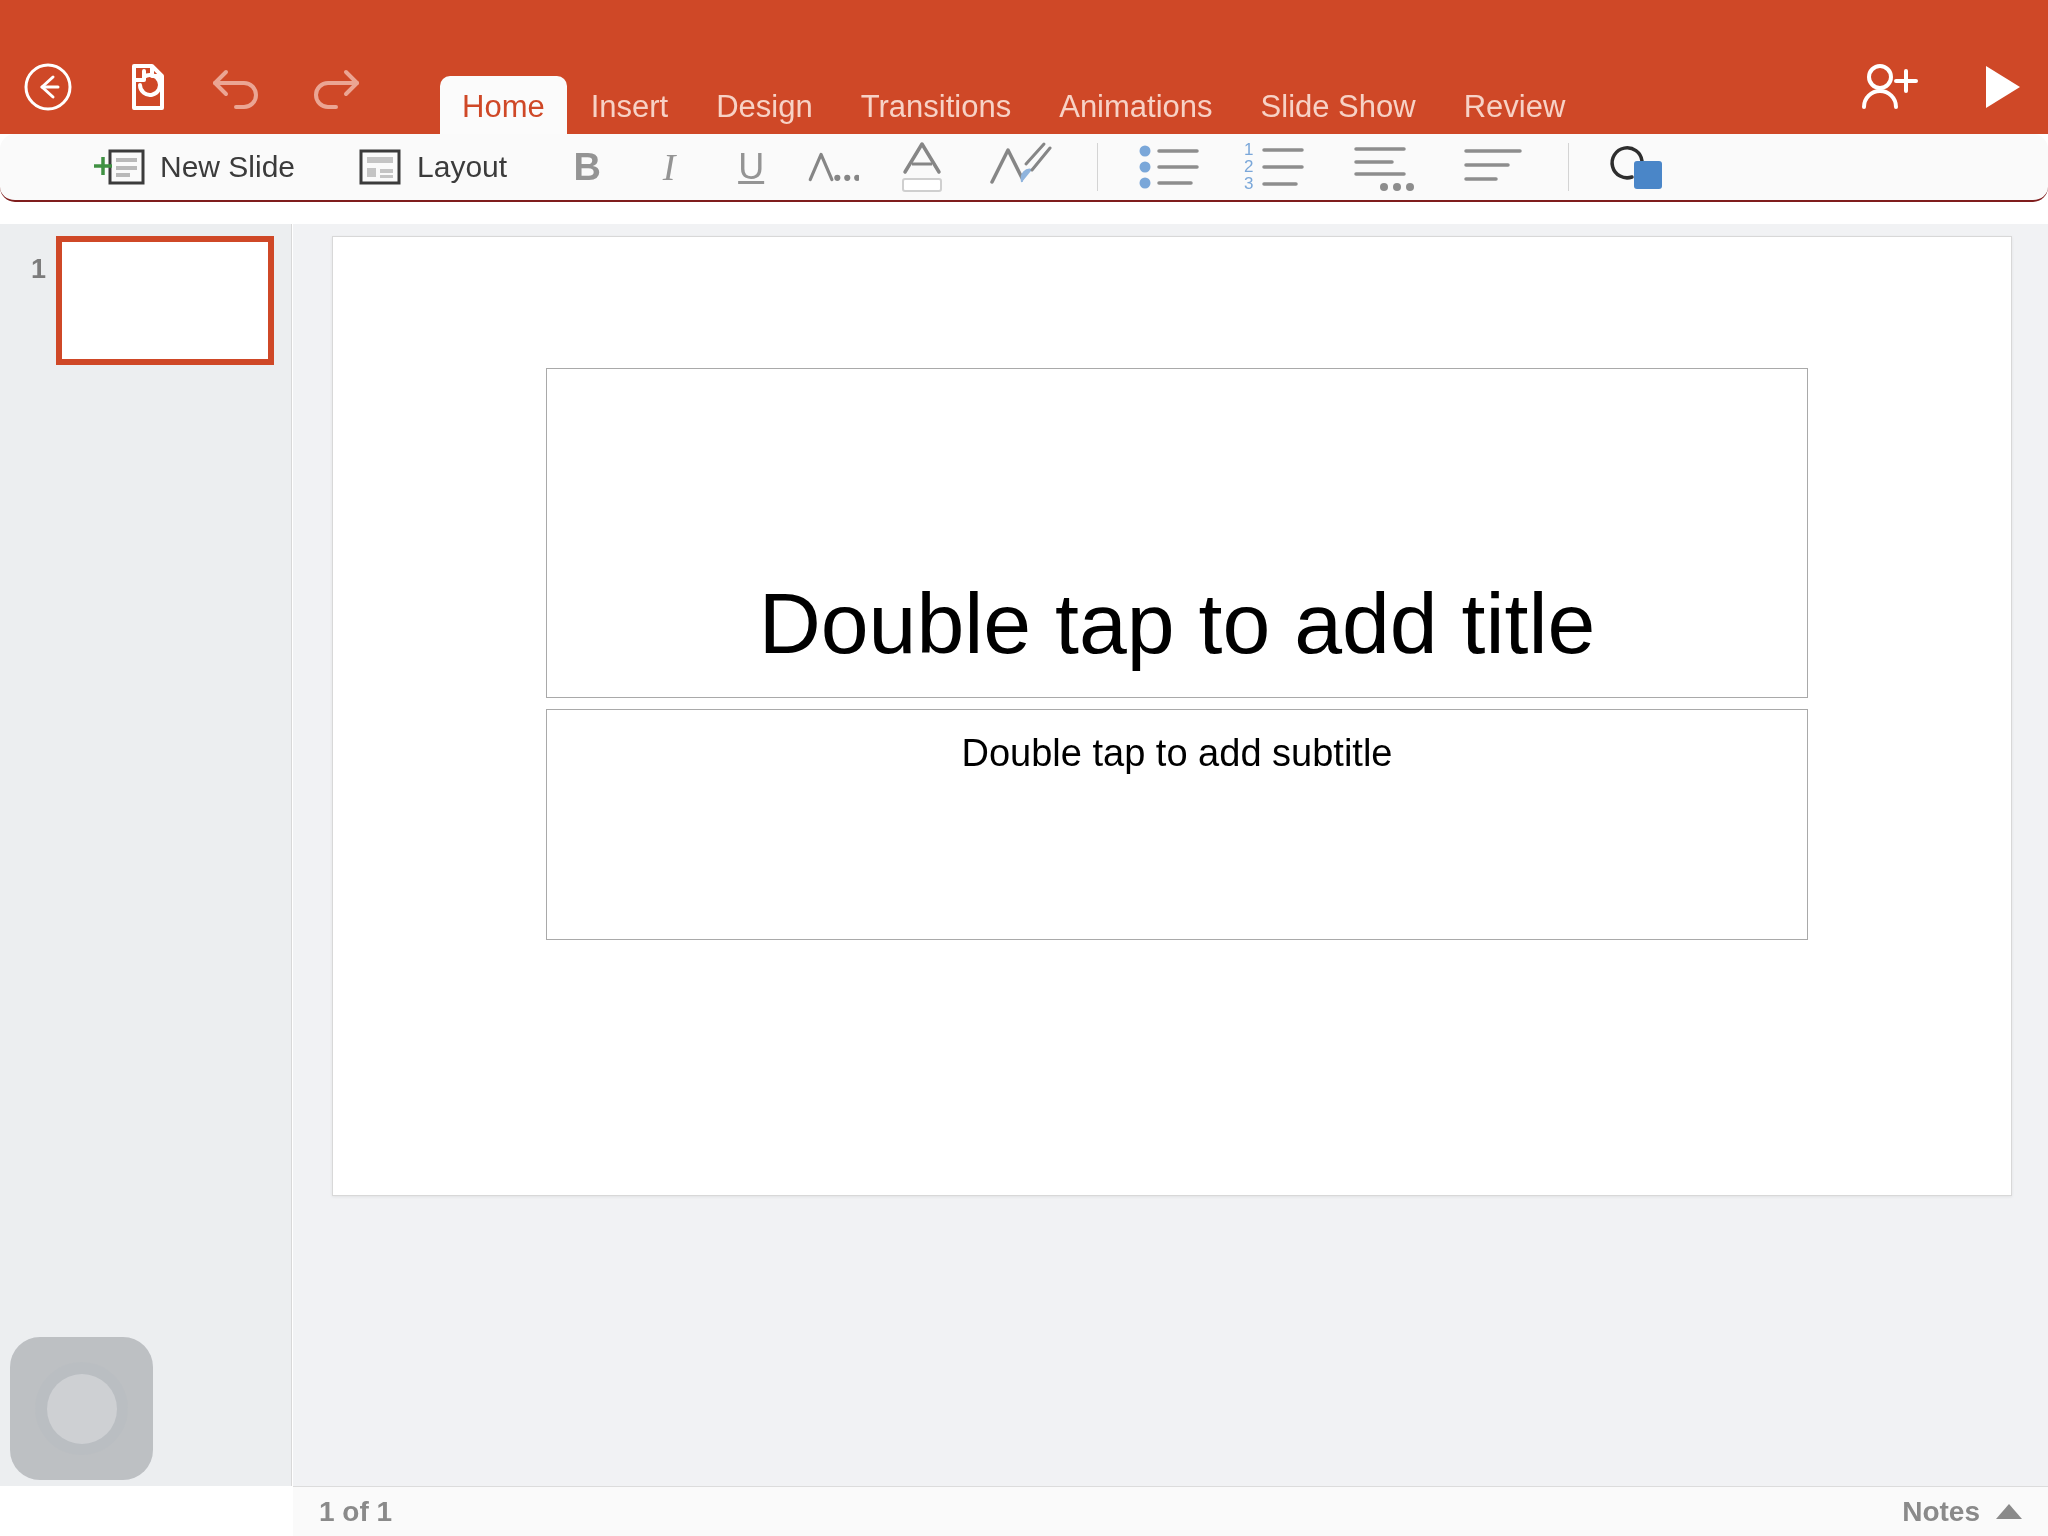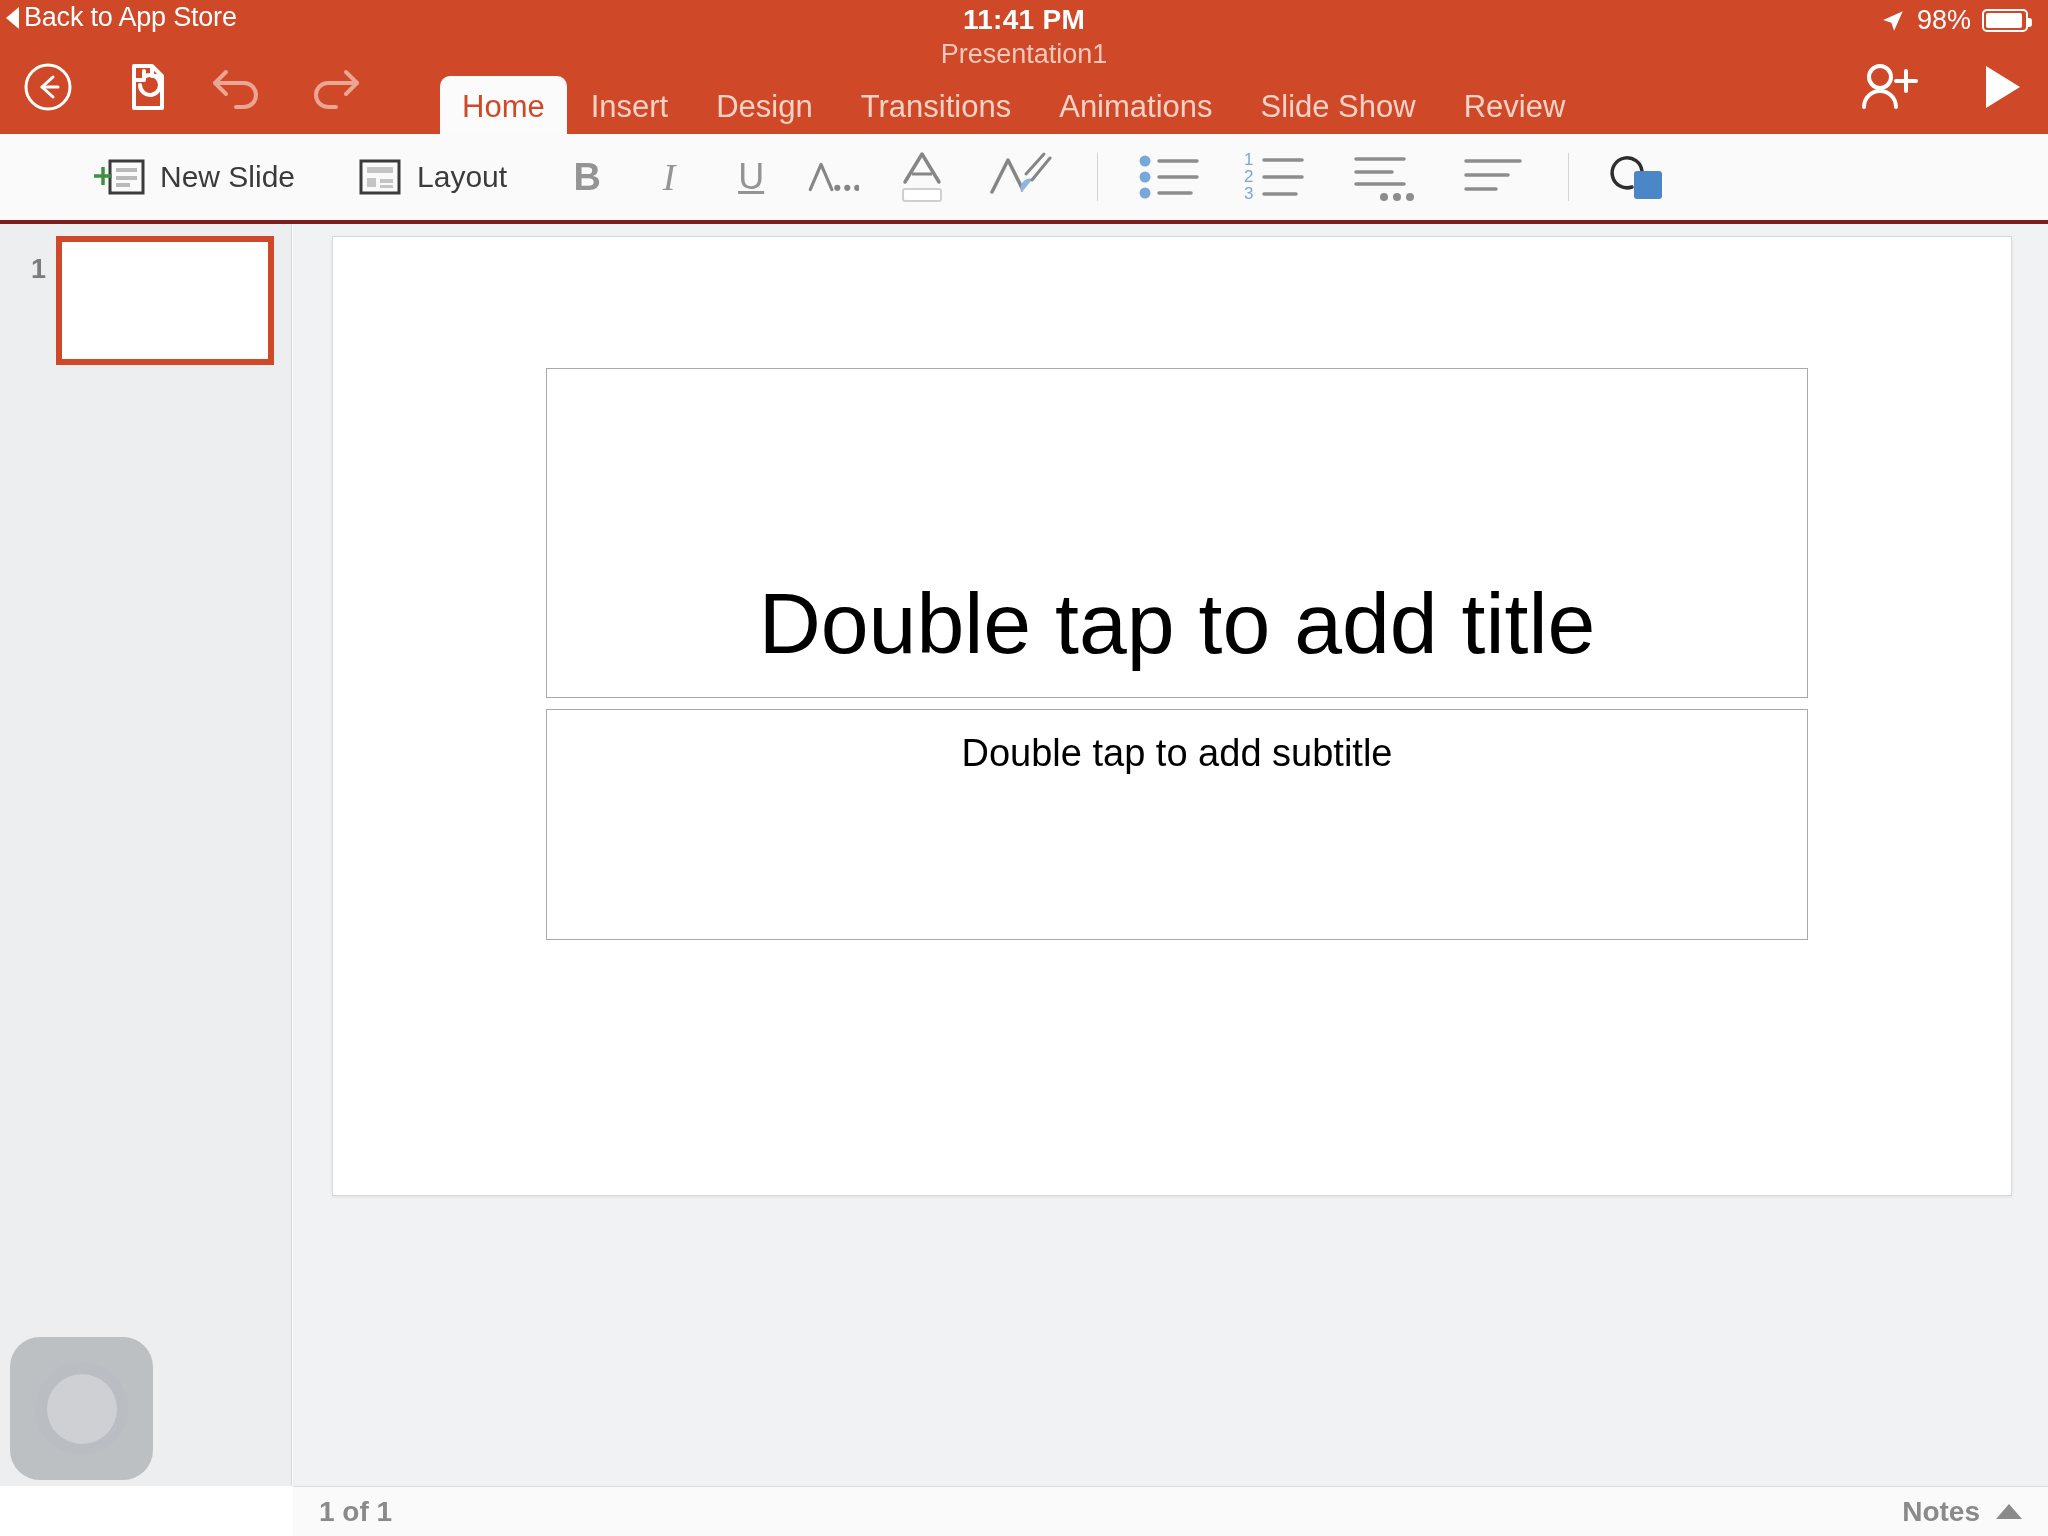--- a/index.html
+++ b/index.html
@@ -92,24 +92,24 @@
     height: 62px; line-height: 62px; cursor: pointer; white-space: nowrap;
   }
   .tab.active {
     background: #fbfbfb; color: #cf4827;
     border-radius: 10px 10px 0 0; padding: 0 22px;
   }
 
   
   .toolbar {
     position: absolute; top: 134px; left: 0;
-    width: 2048px; height: 90px;
+    width: 2048px; height: 68px;
     background: #fafafa;
-    border-bottom: 4px solid #7f1d1d;
-    display: flex; align-items: center;
+    border-bottom: 2px solid #7f1d1d;
+    display: flex; align-items: center; border-radius: 15px;
   }
   .tb-item {
     display: flex; align-items: center; gap: 14px;
     cursor: pointer;
   }
   .tb-label { font-size: 30px; color: #3b3b3b; }
   .tb-sep {
     width: 1px; height: 48px; background: #d4d4d4;
   }
 
@@ -242,41 +242,20 @@
 
   svg { display: block; }
 </style>
 </head>
 <body>
 
 <div id="app">
 
   <div class="header">
 
-    <div class="statusbar">
-      <div class="back-app">
-        <span class="back-caret"></span>
-        <span>Back to App Store</span>
-      </div>
-
-      <div class="status-center">
-        <span class="status-time">11:41 PM</span>
-        <span class="status-doc">Presentation1</span>
-      </div>
-
-      <div class="status-right">
-        <svg class="loc-arrow" viewBox="0 0 24 24">
-          <path d="M21 3 L3 11 L10.5 13.5 L13 21 Z" fill="#ffffff"></path>
-        </svg>
-        <span>98%</span>
-        <span class="battery">
-          <span class="battery-fill"></span>
-        </span>
-      </div>
-    </div>
 
     <div class="ribbon">
 
       <div class="hdr-icons-left">
         <span class="icon-btn">
           <svg width="52" height="52" viewBox="0 0 52 52">
             <circle cx="26" cy="26" r="22" fill="none" stroke="#ffffff" stroke-width="3"></circle>
             <path d="M31 16 L20 26 L31 36" fill="none" stroke="#ffffff" stroke-width="3" stroke-linecap="round" stroke-linejoin="round"></path>
             <line x1="20" y1="26" x2="36" y2="26" stroke="#ffffff" stroke-width="3" stroke-linecap="round"></line>
           </svg>

